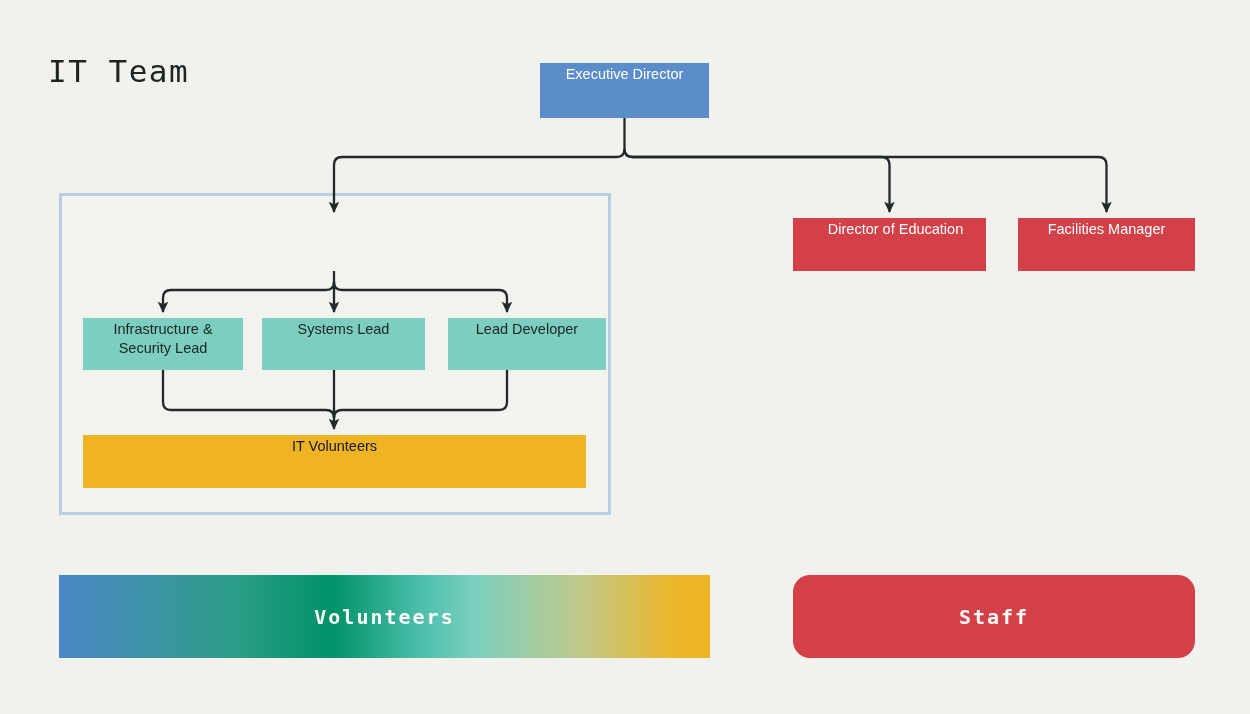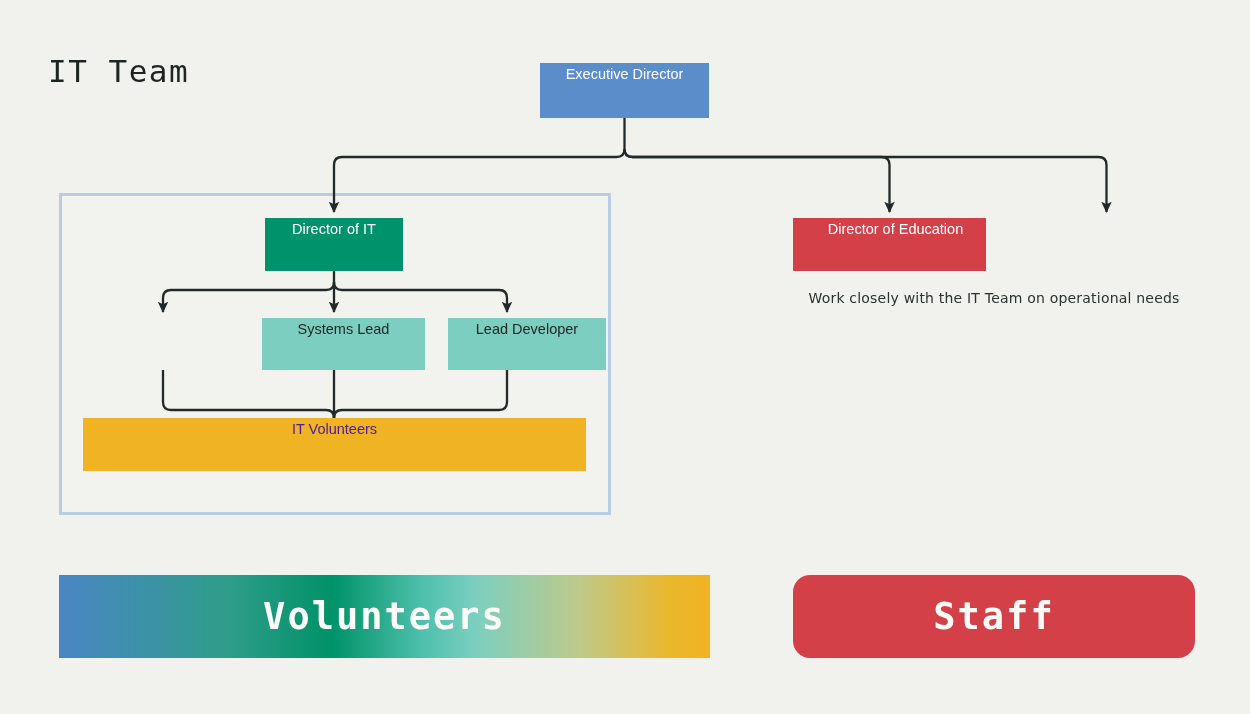--- a/index.html
+++ b/index.html
@@ -75,22 +75,22 @@
     background: #00926b; color: #ffffff;
   }
   .node-lead {
     background: #7ccfc0; color: #1d2421;
     top: 318px; height: 52px;
   }
   .node-infra { left: 83px;  width: 160px; }
   .node-sys   { left: 262px; width: 163px; }
   .node-dev   { left: 448px; width: 158px; }
   .node-volunteers {
-    left: 83px; top: 418px; width: 503px; height: 53px;
-    background: #f0b323; color: #4c1d95;
+    left: 83px; top: 435px; width: 503px; height: 53px;
+    background: #f0b323; color: #0f172a;
   }
   .node-staff {
     background: #d34048; color: #ffffff;
     top: 218px; height: 53px;
   }
   .node-edu  { left: 793px;  width: 193px; padding-left: 20px; }
   .node-fac  { left: 1018px; width: 177px; }
 
   
   #staff-note {
@@ -108,21 +108,21 @@
 
   
   .legend-bar {
     position: absolute;
     top: 575px;
     height: 83px;
     display: flex;
     align-items: center;
     justify-content: center;
     font-family: "DejaVu Sans Mono", monospace;
-    font-size: 37px;
+    font-size: 20px;
     font-weight: 700;
     letter-spacing: 2px;
     color: #fbfbf7;
   }
   #legend-volunteers {
     left: 59px;
     width: 651px;
     background: linear-gradient(to right,
       #4a86c5 0%,
       #2f9d8a 26%,
@@ -178,43 +178,48 @@
       <path d="M 334 370 L 334 418"></path>
 
       <path d="M 334 410 L 334 429" marker-end="url(#arrow)"></path>
     </g>
   </svg>
 
   <div class="node node-exec">
     <span>Executive Director</span>
   </div>
 
-  <div class="node node-dir-it">
-    <span>Director of IT</span>
-  </div>
-
+
+  <div class="node node-lead node-infra">
+    <span>
+      <span>Infrastructure &amp;</span><br>
+      <span>Security Lead</span>
+    </span>
+  </div>
 
   <div class="node node-lead node-sys">
     <span>Systems Lead</span>
   </div>
 
   <div class="node node-lead node-dev">
     <span>Lead Developer</span>
   </div>
 
   <div class="node node-volunteers">
     <span>IT Volunteers</span>
   </div>
 
   <div class="node node-staff node-edu">
     <span>Director of Education</span>
   </div>
 
-
-  <div id="staff-note">Work closely with the IT Team on operational needs</div>
+  <div class="node node-staff node-fac">
+    <span>Facilities Manager</span>
+  </div>
+
 
   <div class="legend-bar" id="legend-volunteers">
     <span>Volunteers</span>
   </div>
   <div class="legend-bar" id="legend-staff">
     <span>Staff</span>
   </div>
 
 </div>
 

